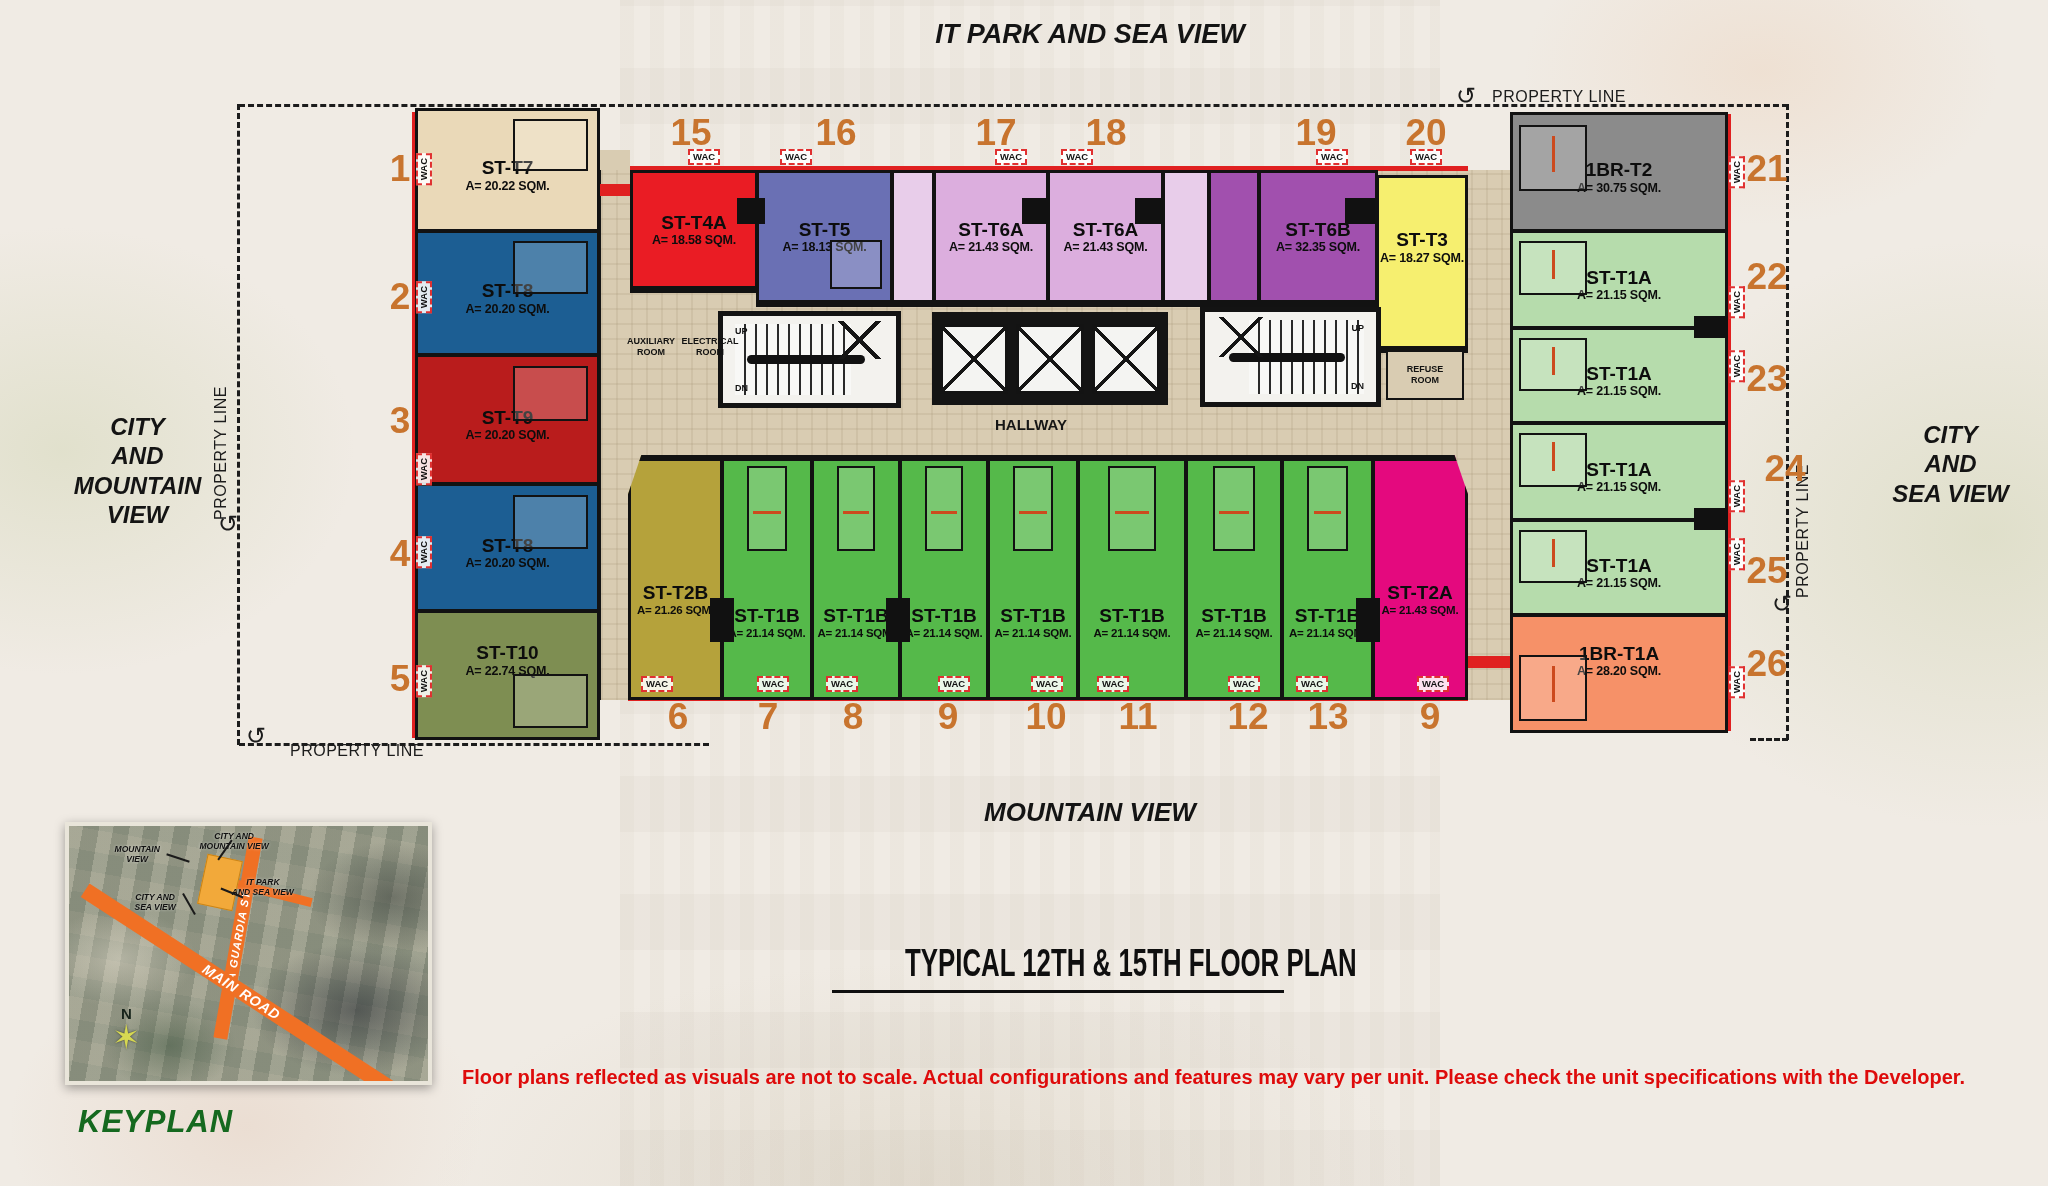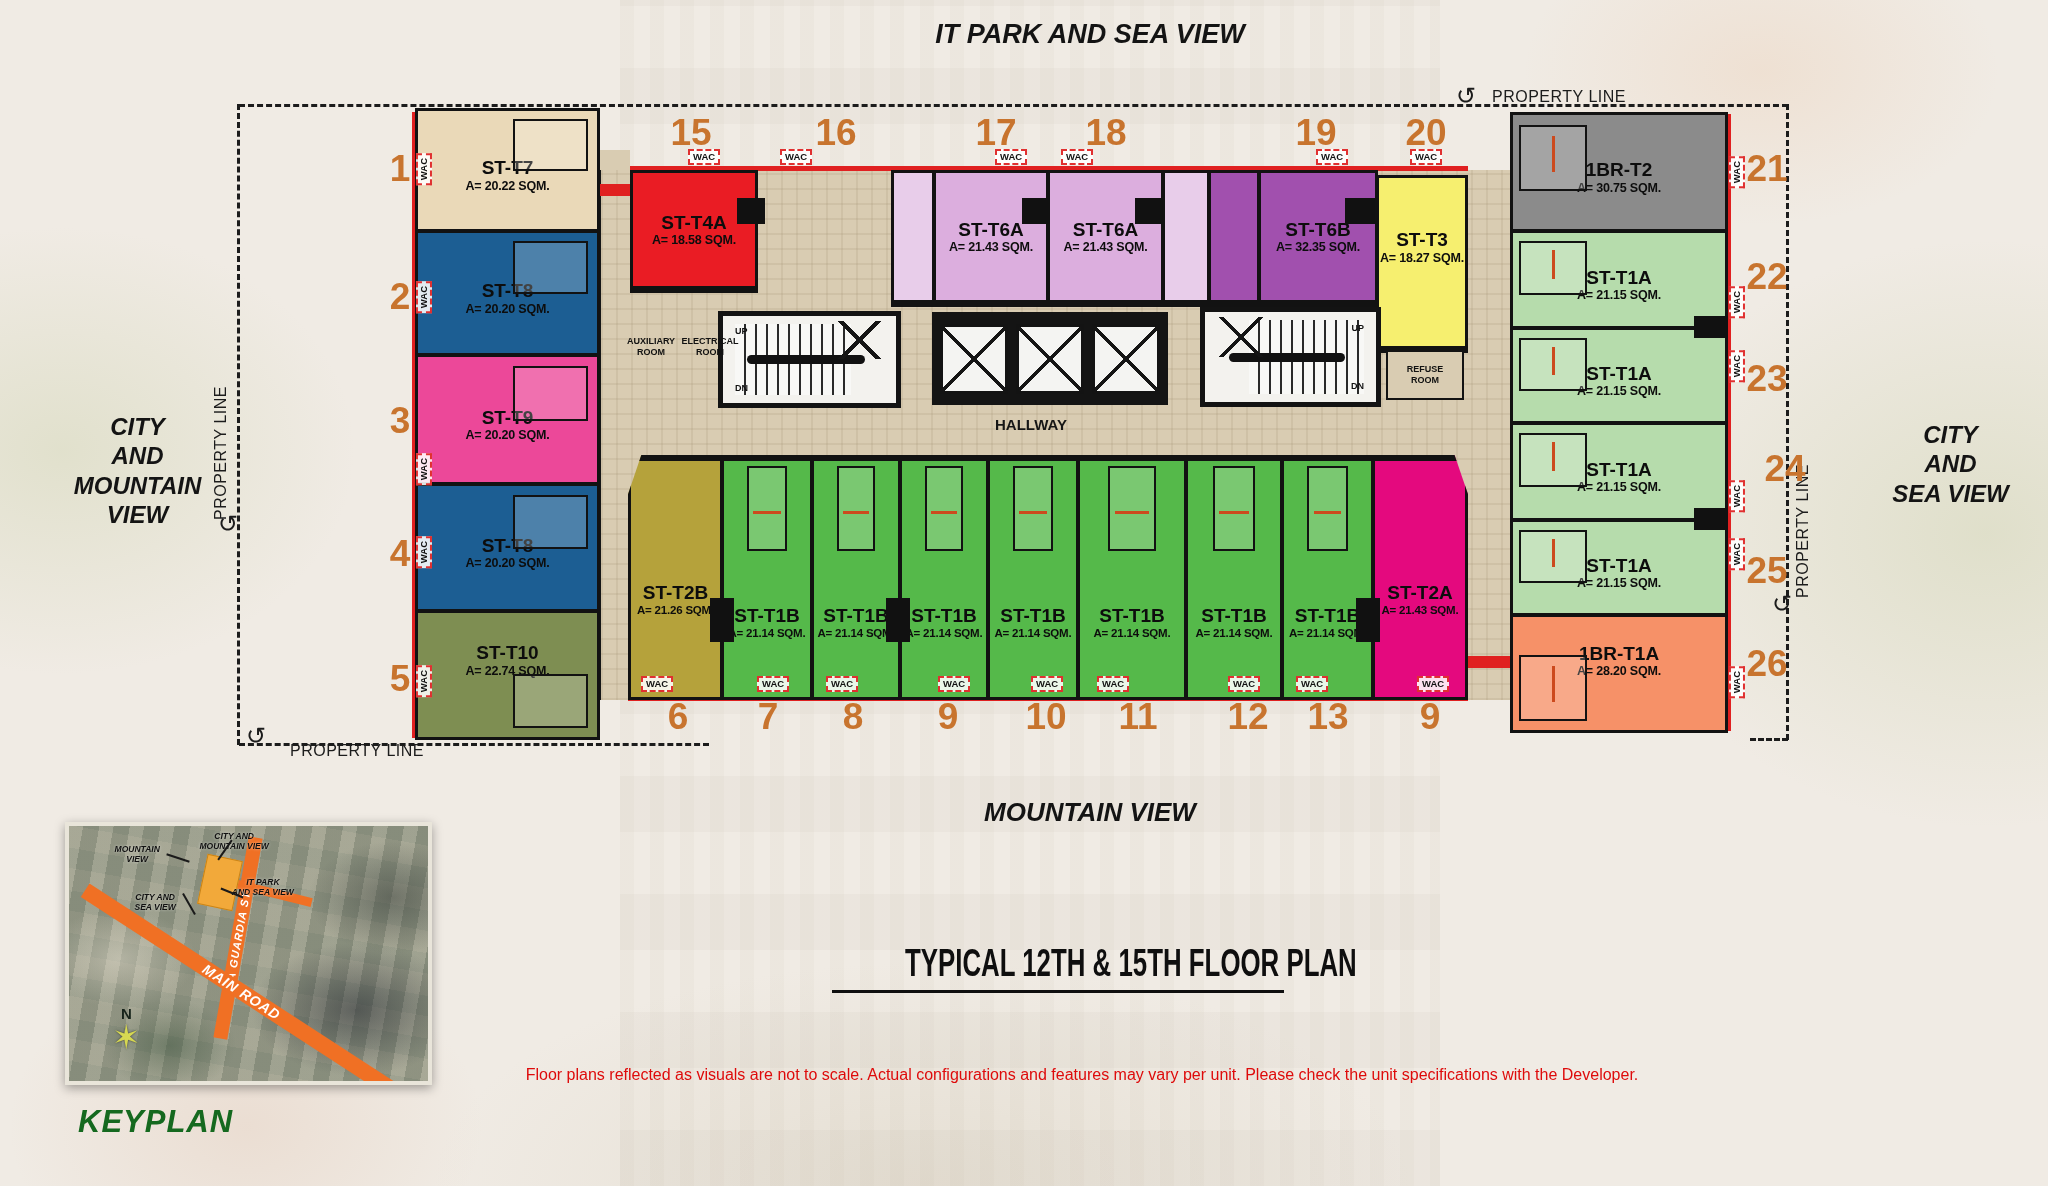--- a/index.html
+++ b/index.html
@@ -79,21 +79,21 @@
     background-image:
       linear-gradient(45deg, transparent calc(50% - 1.5px), #151515 calc(50% - 1.5px) calc(50% + 1.5px), transparent calc(50% + 1.5px)),
       linear-gradient(135deg, transparent calc(50% - 1.5px), #151515 calc(50% - 1.5px) calc(50% + 1.5px), transparent calc(50% + 1.5px)); }
   .room-label { position:absolute; font-size:9px; font-weight:bold; color:#111; text-align:center; line-height:1.25; }
   .refuse { position:absolute; border:2px solid #131313; background:#d9ccb2; display:flex; align-items:center; justify-content:center; }
 
   
   .title { position:absolute; font-size:38px; font-weight:bold; color:#0f0f0f; white-space:nowrap;
     text-align:center; transform:scaleX(.68); transform-origin:center; }
   .title-rule { position:absolute; height:3px; background:#0f0f0f; }
-  .disclaimer { position:absolute; font-size:16px; font-weight:normal; color:#de0b0b; text-align:center; white-space:nowrap; }
+  .disclaimer { position:absolute; font-size:20px; font-weight:bold; color:#de0b0b; text-align:center; white-space:nowrap; }
 
   
   .keyplan { position:absolute; left:65px; top:822px; width:367px; height:263px;
     border:4px solid #e9e5da; box-shadow:0 3px 10px rgba(0,0,0,.35); overflow:hidden;
     background-color:#8e9480;
     background-image:
       radial-gradient(150px 95px at 80% 72%, rgba(35,40,48,.55), transparent 70%),
       radial-gradient(120px 80px at 90% 28%, rgba(55,62,58,.5), transparent 70%),
       radial-gradient(110px 70px at 14% 52%, rgba(222,216,200,.5), transparent 70%),
       radial-gradient(95px 65px at 28% 86%, rgba(66,88,66,.5), transparent 70%),
@@ -159,21 +159,21 @@
         <div class="uarea">A= 20.22 SQM.</div>
       </div>
     </div>
   <div class="unit uL" style="left: 415px; top: 230px; width: 185px; height: 126px; background: rgb(28, 94, 147);">
       <i class="pod"></i>
       <div class="txt">
         <div class="uname">ST-T8</div>
         <div class="uarea">A= 20.20 SQM.</div>
       </div>
     </div>
-  <div class="unit uL" style="left: 415px; top: 354px; width: 185px; height: 131px; background: #ec4899;">
+  <div class="unit uL" style="left: 415px; top: 354px; width: 185px; height: 131px; background: #b91c1c;">
       <i class="pod"></i>
       <div class="txt">
         <div class="uname">ST-T9</div>
         <div class="uarea">A= 20.20 SQM.</div>
       </div>
     </div>
   <div class="unit uL" style="left: 415px; top: 483px; width: 185px; height: 129px; background: rgb(28, 94, 147);">
       <i class="pod"></i>
       <div class="txt">
         <div class="uname">ST-T8</div>
@@ -185,20 +185,27 @@
       <div class="txt" style="margin-top:-30px;">
         <div class="uname">ST-T10</div>
         <div class="uarea">A= 22.74 SQM.</div>
       </div>
     </div>
 
   <div class="unit uT" style="left: 630px; top: 170px; width: 128px; height: 123px; background: rgb(234, 28, 36); text-align: center;">
       <div class="txt">
         <div class="uname">ST-T4A</div>
         <div class="uarea">A= 18.58 SQM.</div>
+      </div>
+    </div>
+  <div class="unit uT" style="left: 756px; top: 170px; width: 137px; height: 137px; background: rgb(106, 112, 180);">
+      <i class="pod"></i>
+      <div class="txt">
+        <div class="uname">ST-T5</div>
+        <div class="uarea">A= 18.13 SQM.</div>
       </div>
     </div>
   <div class="subroom" style="left:891px;top:170px;width:44px;height:137px;background:#e8cdea;"></div>
   <div class="unit uT" style="left: 933px; top: 170px; width: 116px; height: 137px; background: rgb(220, 174, 222);">
       <div class="txt">
         <div class="uname">ST-T6A</div>
         <div class="uarea">A= 21.43 SQM.</div>
       </div>
     </div>
   <div class="unit uT" style="left: 1047px; top: 170px; width: 117px; height: 137px; background: rgb(220, 174, 222);">

